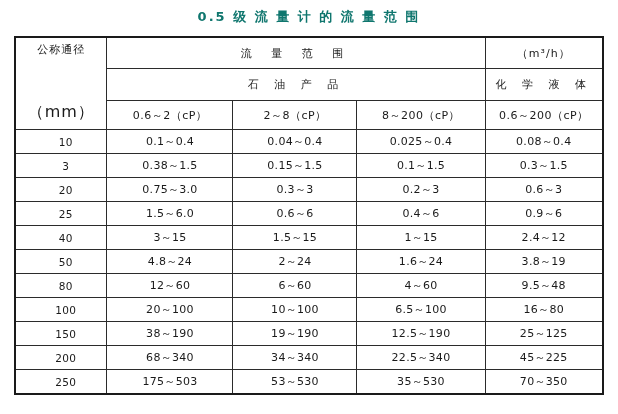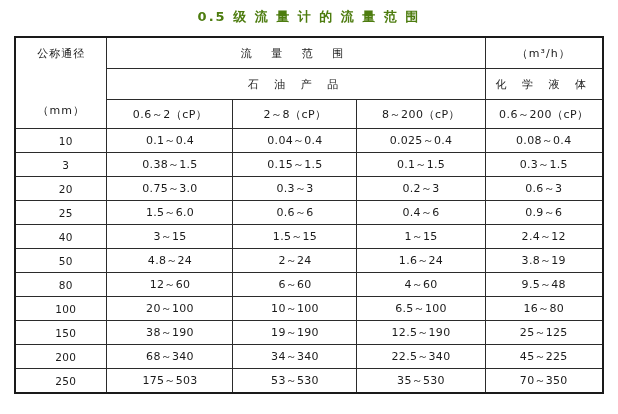--- a/index.html
+++ b/index.html
@@ -20,21 +20,21 @@
     height: 414px;
     box-sizing: border-box;
     padding: 0;
   }
   .doc-title {
     text-align: center;
     font-size: 13px;
     font-weight: bold;
     letter-spacing: 2px;
     margin: 8px 0 10px 0;
-    color: #4d7c0f;
+    color: #0f766e;
   }
   table.flow-table {
     border-collapse: collapse;
     width: 588px;
     margin: 0 auto;
     table-layout: fixed;
   }
   table.flow-table td,
   table.flow-table th {
     border: 1px solid #2b2b2b;
@@ -73,21 +73,21 @@
     font-size: 11px;
     height: 24px;
     letter-spacing: 0.5px;
   }
   .left-head {
     font-size: 12px;
     letter-spacing: 1px;
     line-height: 1.9;
   }
   .left-head .mm {
-    font-size: 11px;
+    font-size: 16px;
     letter-spacing: 1px;
     margin-top: 36px;
   }
   tbody td {
     height: 19px;
     font-size: 10.5px;
     letter-spacing: 0.3px;
   }
   tbody tr td:first-child {
     font-size: 10.5px;

